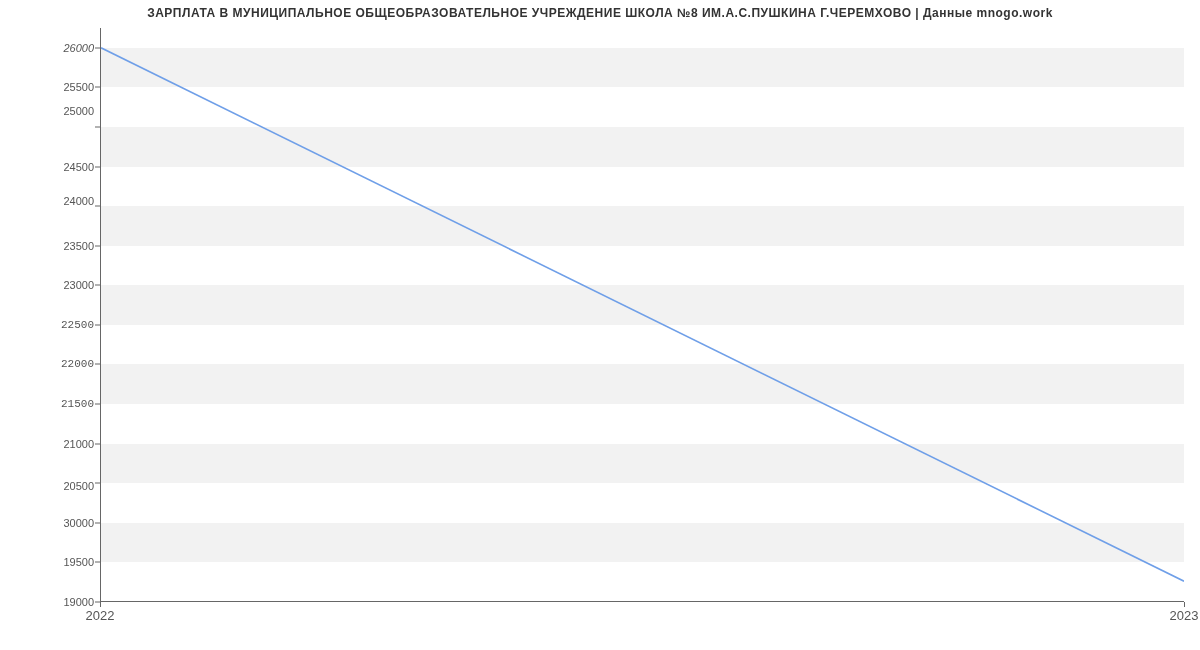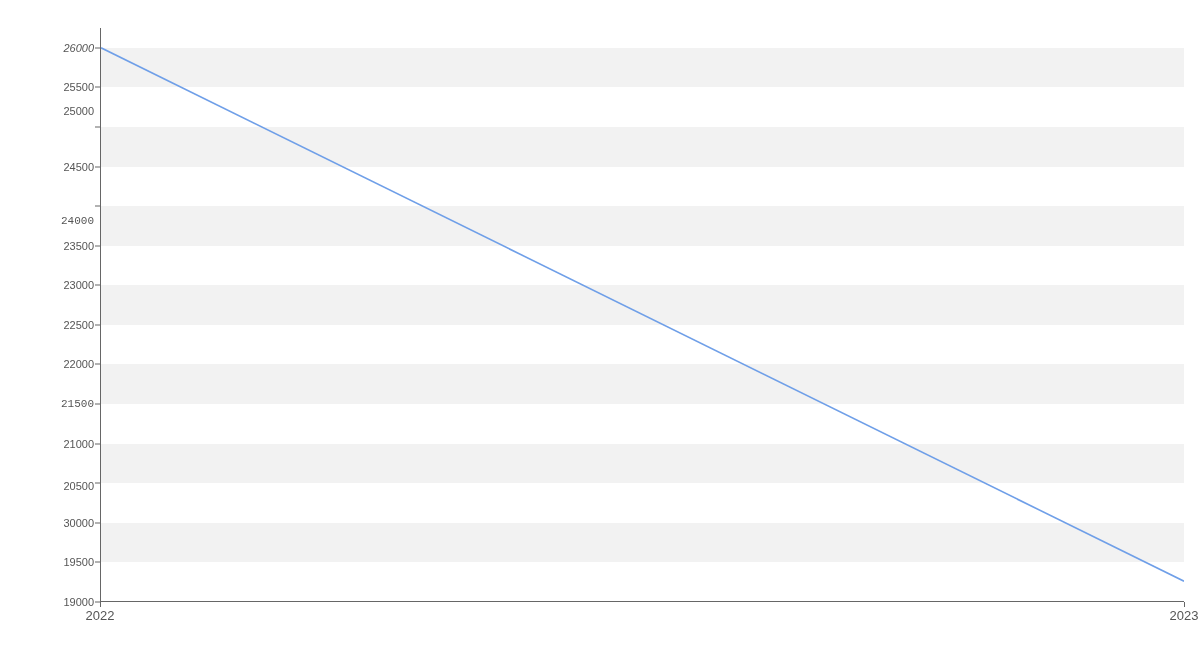--- a/index.html
+++ b/index.html
@@ -85,20 +85,21 @@
   svg.line-layer polyline {
     fill: none;
     stroke: #6f9fe8;
     stroke-width: 1.6;
   }
 </style>
 </head>
 <body>
 
 <div class="chart-container">
+  <div class="title">ЗАРПЛАТА В МУНИЦИПАЛЬНОЕ ОБЩЕОБРАЗОВАТЕЛЬНОЕ УЧРЕЖДЕНИЕ ШКОЛА №8 ИМ.А.С.ПУШКИНА Г.ЧЕРЕМХОВО | Данные mnogo.work</div>
 
   <div class="plot-area" id="plot-area">
       <div class="band" style="top: 19.7931px; height: 39.5862px;"></div>
       <div class="band" style="top: 98.9655px; height: 39.5862px;"></div>
       <div class="band" style="top: 178.138px; height: 39.5862px;"></div>
       <div class="band" style="top: 257.31px; height: 39.5862px;"></div>
       <div class="band" style="top: 336.483px; height: 39.5862px;"></div>
       <div class="band" style="top: 415.655px; height: 39.5862px;"></div>
       <div class="band" style="top: 494.828px; height: 39.5862px;"></div>
     <svg class="line-layer" id="line-layer" viewBox="0 0 1084 574" preserveAspectRatio="none">
@@ -110,29 +111,29 @@
     <div class="y-tick-label" style="top: 562.414px;">19500</div>
     <div class="y-tick-mark" style="top: 562.414px;"></div>
     <div class="y-tick-label" style="top: 522.828px;">30000</div>
     <div class="y-tick-mark" style="top: 522.828px;"></div>
     <div class="y-tick-label" style="top: 486px;">20500</div>
     <div class="y-tick-mark" style="top: 483.241px;"></div>
     <div class="y-tick-label" style="top: 443.655px;">21000</div>
     <div class="y-tick-mark" style="top: 443.655px;"></div>
     <div class="y-tick-label" style="top: 404.069px; font-family: Liberation Mono, monospace;">21500</div>
     <div class="y-tick-mark" style="top: 404.069px;"></div>
-    <div class="y-tick-label" style="top: 364.483px;">22000</div>
+    <div class="y-tick-label" style="top: 364.483px; font-family: Liberation Mono, monospace;">22000</div>
     <div class="y-tick-mark" style="top: 364.483px;"></div>
-    <div class="y-tick-label" style="top: 324.897px;">22500</div>
+    <div class="y-tick-label" style="top: 324.897px; font-family: Liberation Mono, monospace;">22500</div>
     <div class="y-tick-mark" style="top: 324.897px;"></div>
     <div class="y-tick-label" style="top: 285.31px;">23000</div>
     <div class="y-tick-mark" style="top: 285.31px;"></div>
     <div class="y-tick-label" style="top: 245.724px;">23500</div>
     <div class="y-tick-mark" style="top: 245.724px;"></div>
-    <div class="y-tick-label" style="top: 221px; font-family: Liberation Mono, monospace;">24000</div>
+    <div class="y-tick-label" style="top: 201px;">24000</div>
     <div class="y-tick-mark" style="top: 206.138px;"></div>
     <div class="y-tick-label" style="top: 166.552px;">24500</div>
     <div class="y-tick-mark" style="top: 166.552px;"></div>
     <div class="y-tick-label" style="top: 111px;">25000</div>
     <div class="y-tick-mark" style="top: 126.966px;"></div>
     <div class="y-tick-label" style="top: 87.3793px;">25500</div>
     <div class="y-tick-mark" style="top: 87.3793px;"></div>
     <div class="y-tick-label" style="top: 47.7931px; font-style: italic;">26000</div>
     <div class="y-tick-mark" style="top: 47.7931px;"></div>
     <div class="x-tick-label" style="left: 100px;">2022</div>

